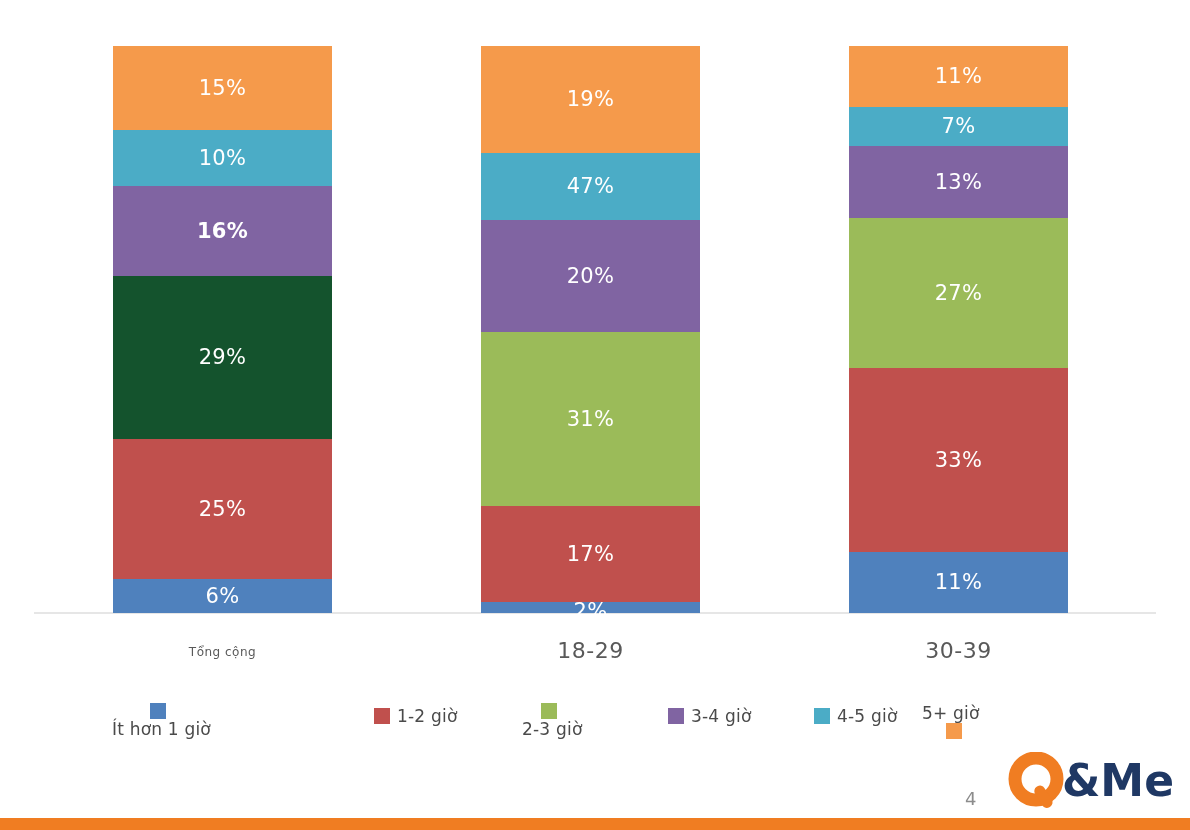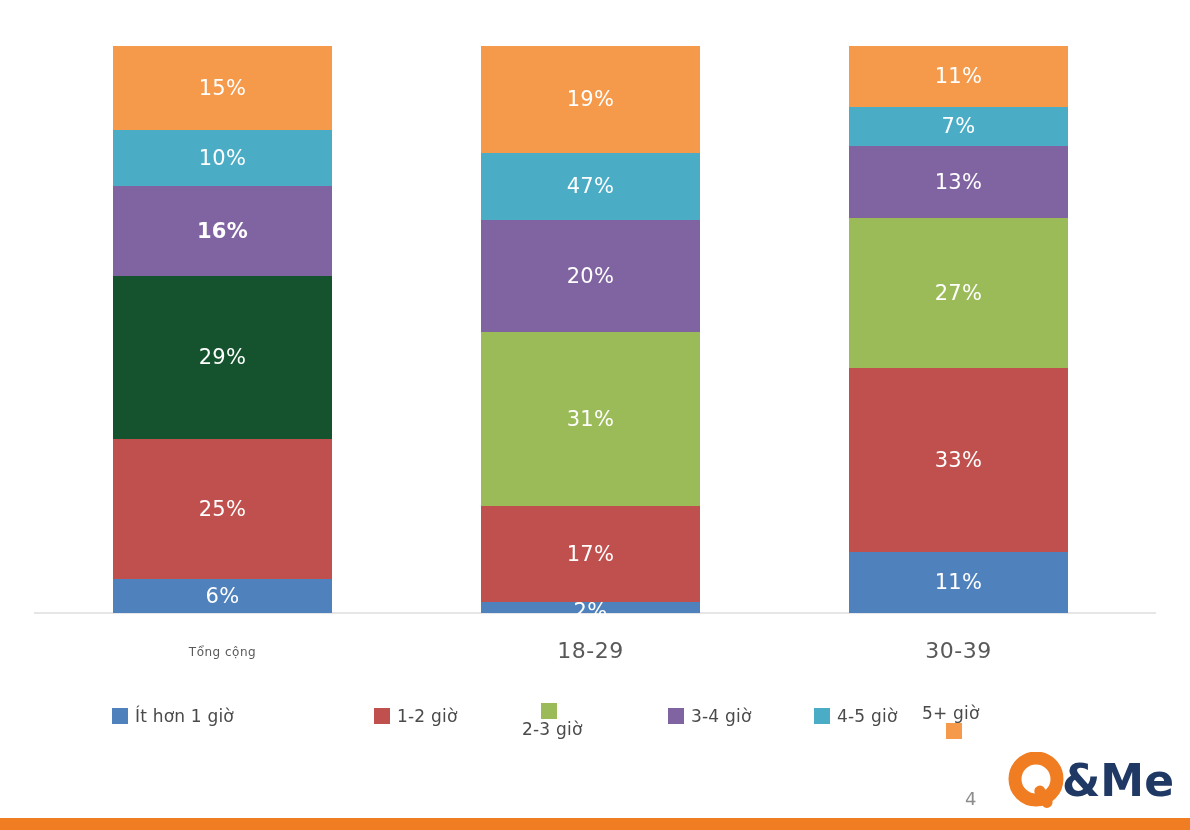--- a/index.html
+++ b/index.html
@@ -207,21 +207,21 @@
         </div>
       </div>
     <div id="cat-labels">
         <div class="cat-label small" style="left: 113px; width: 219px;">Tổng cộng</div>
         <div class="cat-label" style="left: 481px; width: 219px;">18-29</div>
         <div class="cat-label" style="left: 849px; width: 219px;">30-39</div>
       </div>
   </div>
 
   <div id="legend">
-      <div class="legend-item" style="left: 0px;">
+      <div class="legend-item" style="left: 0px; flex-direction: column;">
         <span class="legend-swatch" style="background: rgb(79, 129, 189);"></span>
         <span class="legend-text">Ít hơn 1 giờ</span>
       </div>
       <div class="legend-item" style="left: 262px;">
         <span class="legend-swatch" style="background: rgb(192, 80, 77);"></span>
         <span class="legend-text">1-2 giờ</span>
       </div>
       <div class="legend-item" style="left: 410px; flex-direction: column;">
         <span class="legend-swatch" style="background: rgb(155, 187, 89);"></span>
         <span class="legend-text">2-3 giờ</span>

